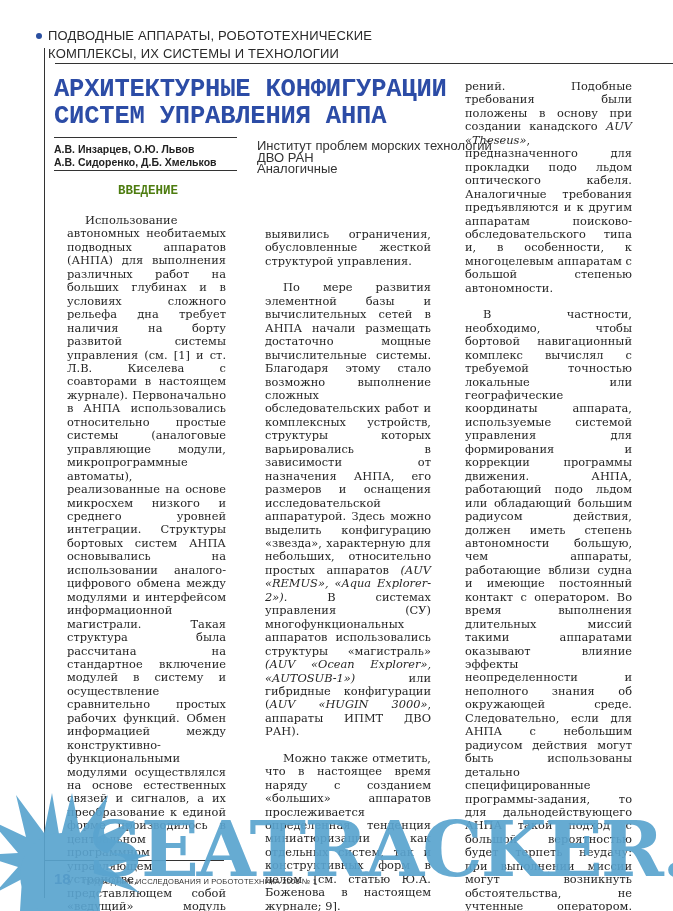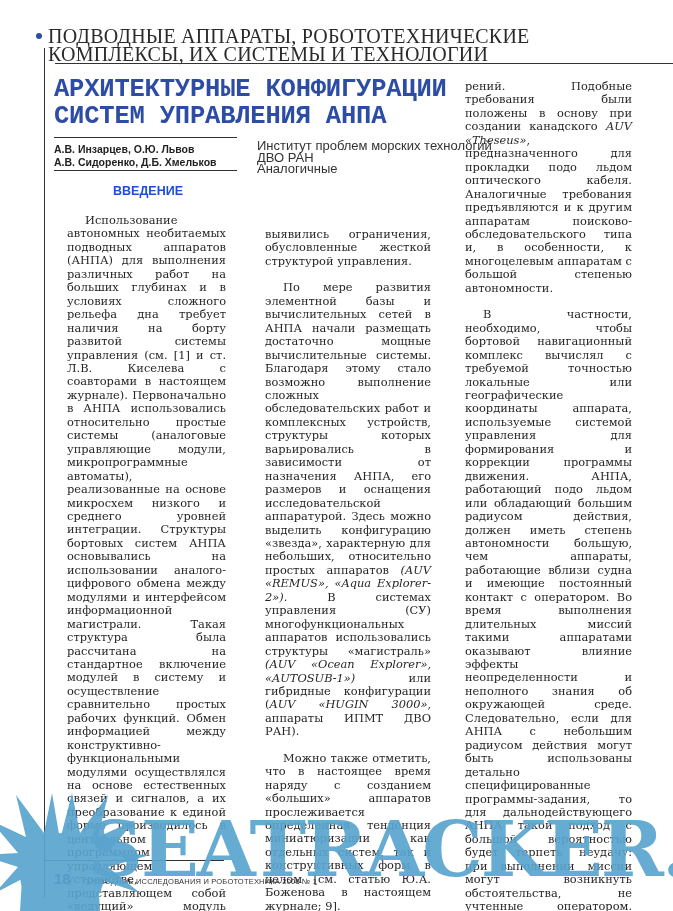--- a/index.html
+++ b/index.html
@@ -3,21 +3,21 @@
 <meta charset="utf-8">
 <style>
   html, body { margin: 0; padding: 0; }
   body {
     width: 673px; height: 911px; position: relative; overflow: hidden;
     background: #ffffff; color: #222;
     font-family: "DejaVu Serif", serif;
   }
   .header {
     position: absolute; left: 48px; top: 27px; width: 560px;
-    font-family: Liberation Serif, serif; font-size: 20px; color: #2a2a2a;
+    font-family: Liberation Sans, sans-serif; font-size: 13px; color: #2a2a2a;
     letter-spacing: 0.2px; line-height: 18px;
   }
   .header .bullet {
     position: absolute; left: -12px; top: 6px; width: 6px; height: 6px;
     border-radius: 50%; background: #2a4fa0;
   }
   .header .line2 { display:block; }
   .header-rule {
     position: absolute; left: 55px; top: 63px; width: 618px; height: 1px; background: #333;
   }
@@ -37,21 +37,21 @@
   .authors {
     position: absolute; left: 54px; top: 143px;
     font-family: "Liberation Sans", sans-serif; font-weight: bold; font-size: 10.5px; line-height: 12.5px; color:#222;
   }
   .affil {
     position: absolute; left: 257px; top: 140px;
     font-family: "Liberation Sans", sans-serif; font-size: 13px; line-height: 11.5px; color:#333;
   }
   .section-head {
     position: absolute; left: 58px; top: 184px; width: 180px; text-align: center;
-    font-family: Liberation Sans, sans-serif; font-weight: bold; font-size: 12.5px; color: #1d4ed8;
+    font-family: Liberation Mono, monospace; font-weight: bold; font-size: 12.5px; color: #4d7c0f;
   }
   .col {
     position: absolute; font-size: 11.4px; line-height: 13.45px; color: #262626;
     text-align: justify; hyphens: manual;
   }
   .col p { margin: 13px; text-indent: 18px; }
   .col p.noind { text-indent: 0; }
   .col1 { left: 54px; top: 201px; width: 185px; }
   .col2 { left: 252px; top: 215px; width: 192px; }
   .col3 { left: 452px; top: 67px; width: 193px; }

